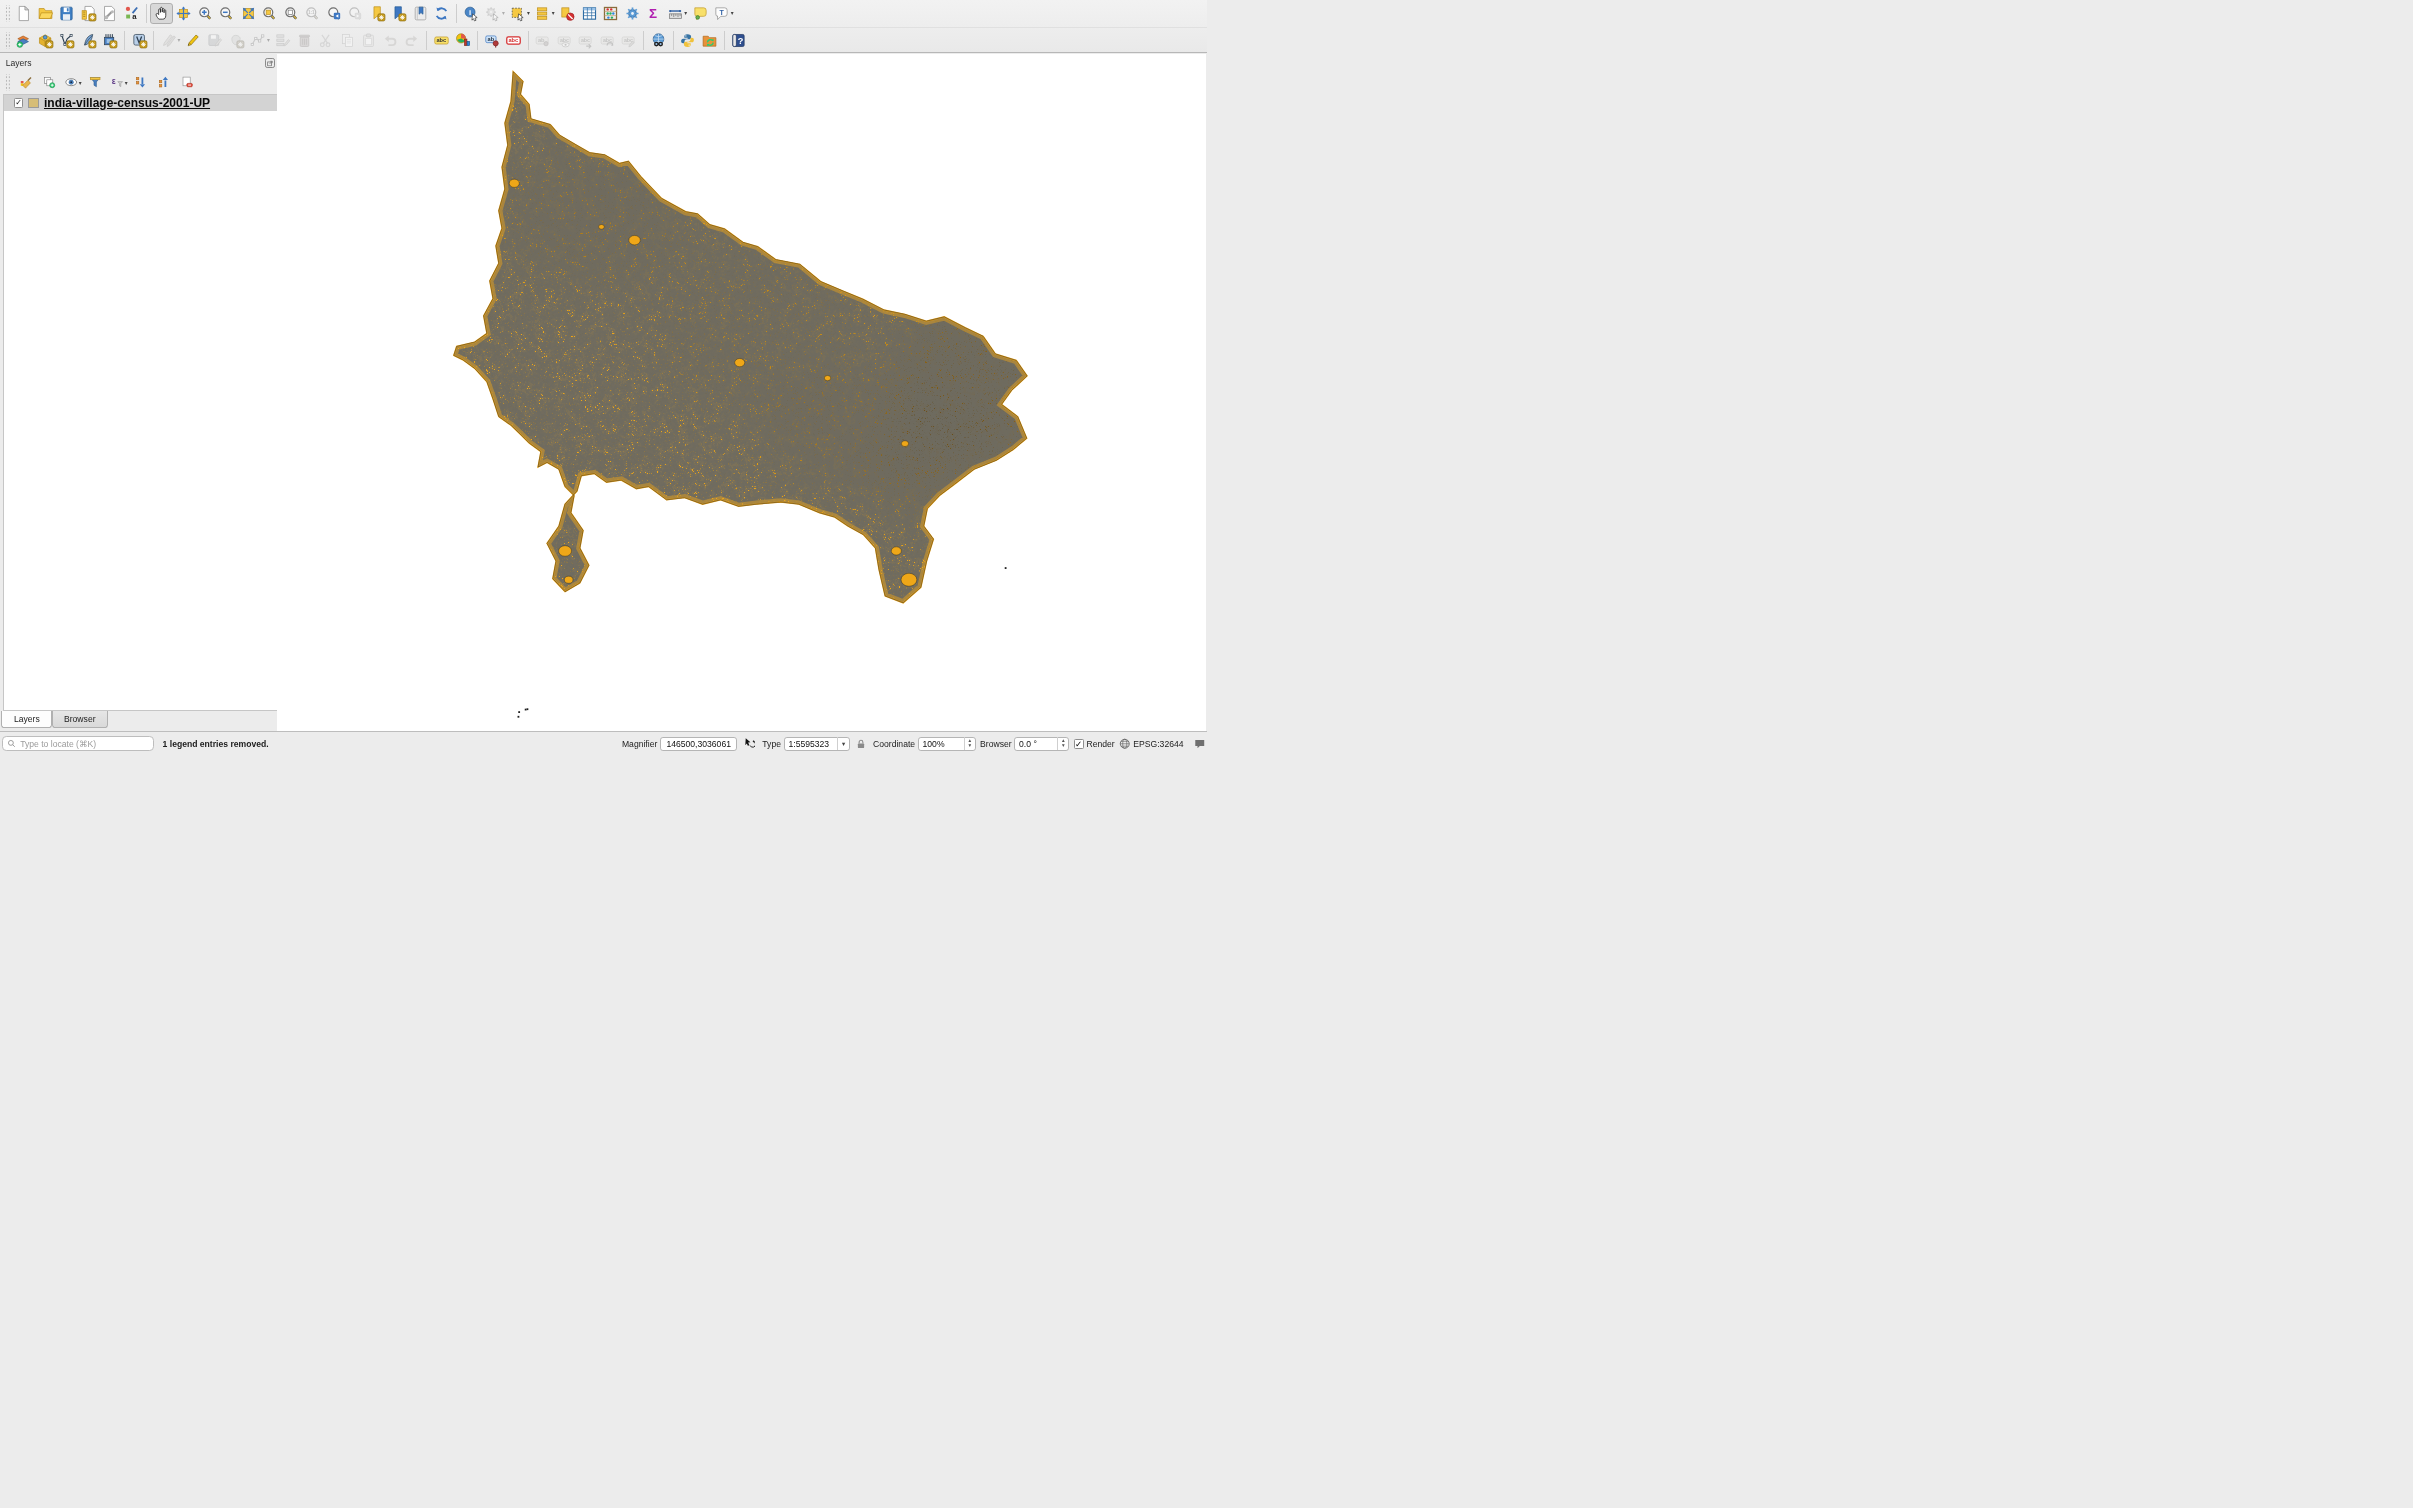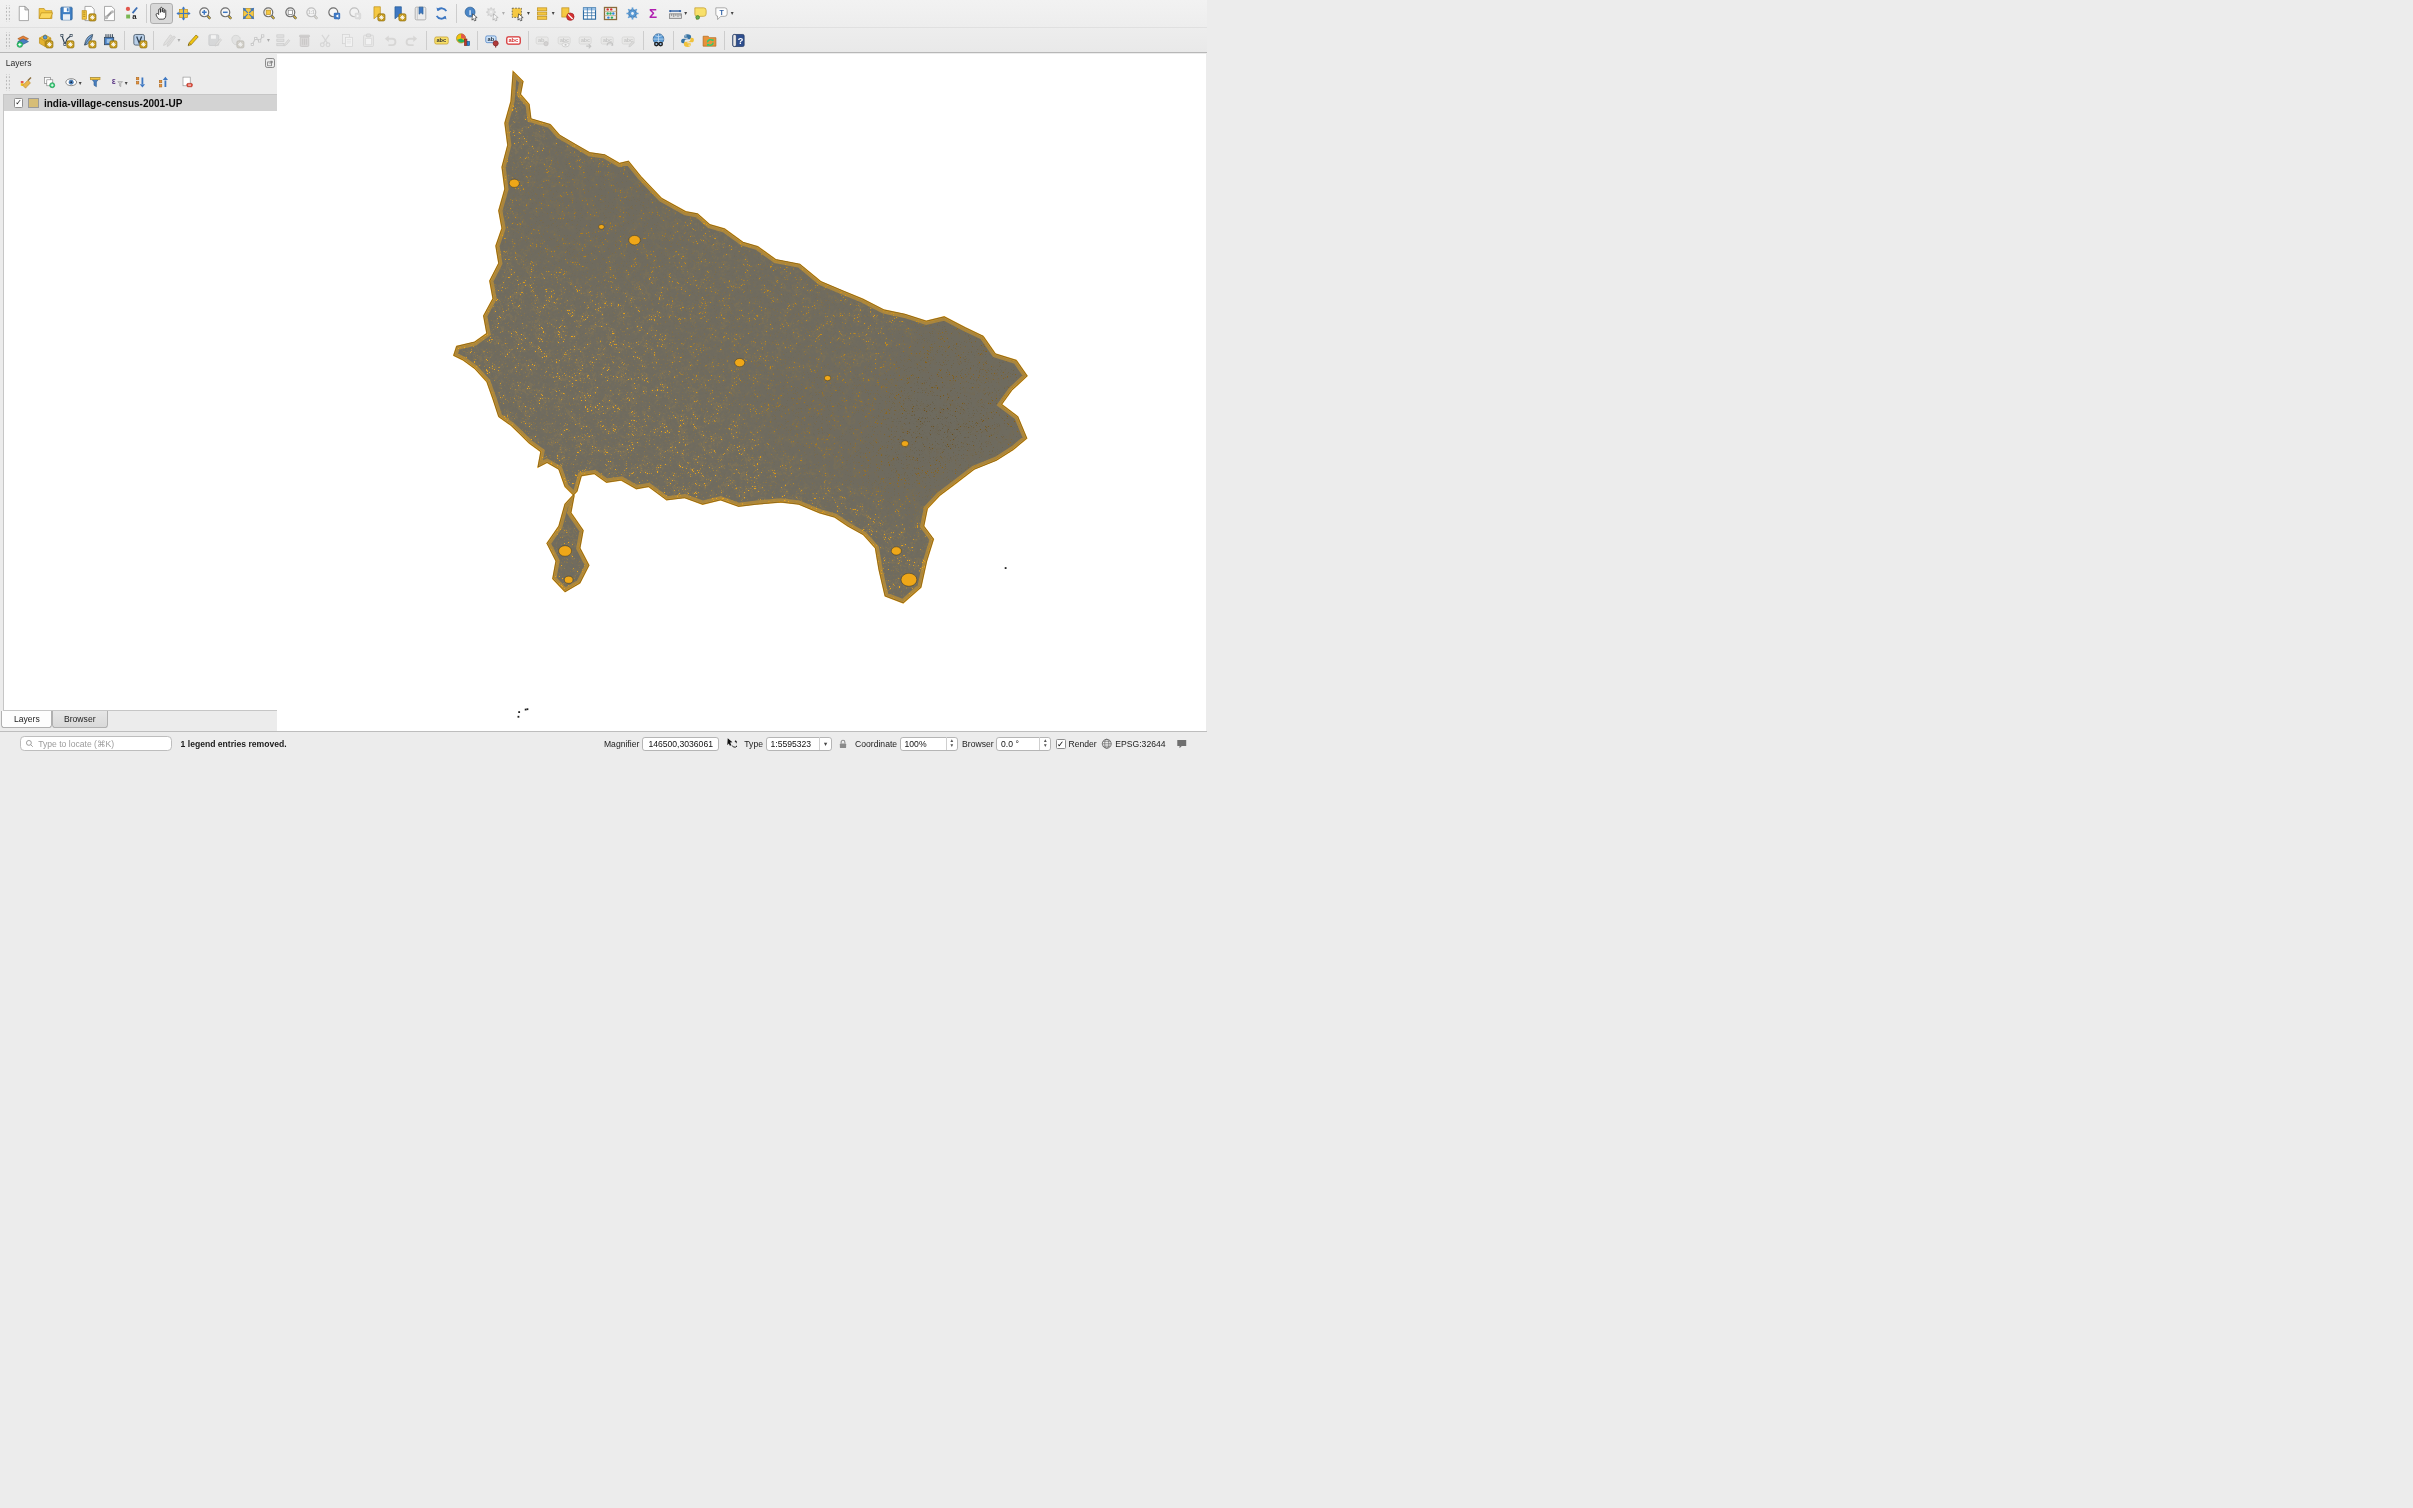--- a/index.html
+++ b/index.html
@@ -30,33 +30,33 @@
   .winbtn svg { width:6.5px; height:6.5px; }
   #dock-tools { height:20px; display:flex; align-items:center; padding:0 2.9px; gap:4.3px; }
   .ptool { width:18.7px; height:17px; display:flex; align-items:center; justify-content:center; }
   .ptool svg { width:14.4px; height:14.4px; }
   #layer-list { flex:1; background:#fff; border:0.7px solid #c6c6c6; margin:1.4px 2.9px 0 2.9px; overflow:hidden; }
   .layer-row { height:16px; display:flex; align-items:center; gap:5px; padding-left:10px; }
   .layer-row.sel { background:#d3d3d3; }
   .lcheck { width:9.3px; height:9.3px; background:#fff; border:0.7px solid #8e8e8e; border-radius:1.4px;
     font-size:8px; line-height:8px; text-align:center; color:#111; }
   .lswatch { width:10.8px; height:10px; border:0.7px solid #9a9a9a; }
-  .lname { font-size:10px; font-weight:bold; color:#0a0a0a; }
+  .lname { font-size:12px; font-weight:bold; text-decoration:underline; color:#0a0a0a; }
   #dock-tabs { height:20px; display:flex; align-items:flex-start; padding-left:1.4px; background:#ececec; }
   .dtab { height:17px; padding:0 11.5px; font-size:8.6px; display:flex; align-items:center;
     border:0.7px solid #b0b0b0; border-top:none; border-radius:0 0 3.6px 3.6px; color:#222;
     background:linear-gradient(#e6e6e6,#d9d9d9); margin-right:-0.7px; }
   .dtab.active { background:#fdfdfd; z-index:2; }
   
   #canvas { position:absolute; left:277px; top:54px; width:929px; height:677px; background:#ffffff; }
   #canvas svg { width:100%; height:100%; display:block; }
   
   #statusbar { position:absolute; left:0; top:731px; width:1207px; height:24px;
     background:#ececec; border-top:0.7px solid #bdbdbd; display:flex; align-items:center;
-    font-size:8.6px; color:#1c1c1c; padding:0 20px; gap:4.3px; }
+    font-size:8.6px; color:#1c1c1c; padding:0 2px; gap:4.3px; }
   #locator { width:152px; height:15px; background:#fff; border:0.7px solid #bdbdbd; border-radius:4.3px;
     display:flex; align-items:center; padding:0 4.3px; gap:3.6px; flex:none; }
   #locator input { border:none; outline:none; width:122px; font-size:8.6px; background:transparent;
     font-family:inherit; color:#333; }
   #locator input::placeholder { color:#9b9b9b; }
   #status-msg { margin-left:4.3px; white-space:nowrap;font-weight:bold; }
   .sspacer { flex:1; }
   .sgroup { display:flex; align-items:center; gap:2.9px; flex:none; }
   .sinput { height:14px; background:#fff; border:0.7px solid #b5b5b5; border-radius:2.9px;
     display:flex; align-items:center; }

